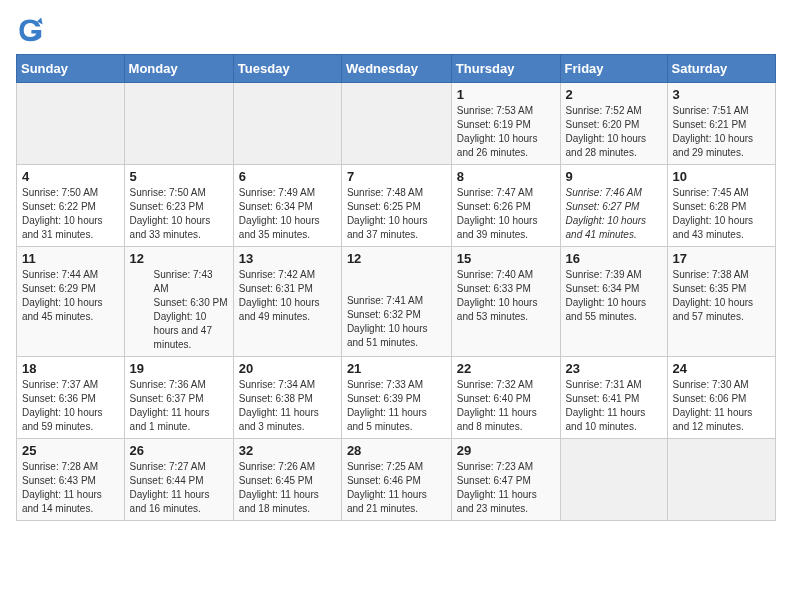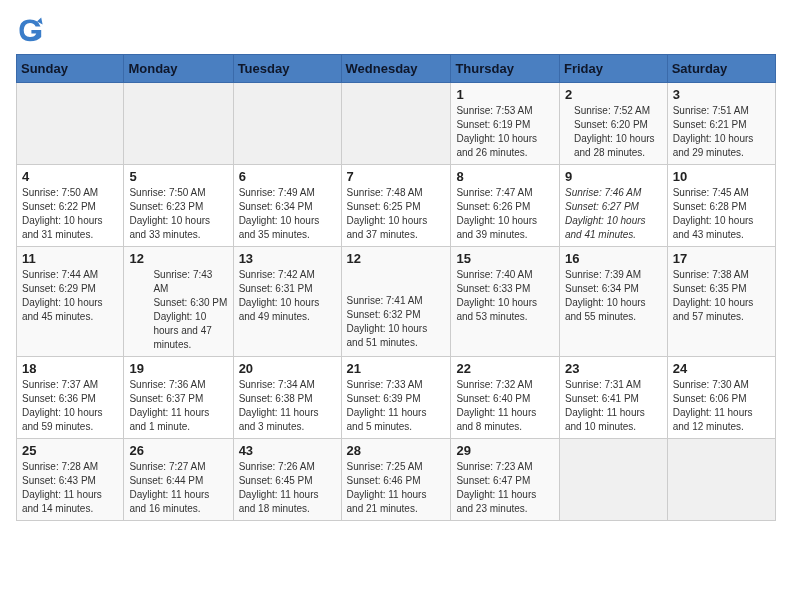--- a/index.html
+++ b/index.html
@@ -45,21 +45,21 @@
       font-size: 15px;
       color: #333;
     }
     .calendar-table {
       width: 100%;
       border-collapse: collapse;
       border: 1px solid #ccc;
     }
     .calendar-table th {
       background: #4a7fc1;
-      color: #0f172a;
+      color: #ffffff;
       font-size: 13px;
       font-weight: bold;
       padding: 6px 4px;
       text-align: left;
       border: 1px solid #3a6aaa;
     }
     .calendar-table td {
       vertical-align: top;
       border: 1px solid #ccc;
       padding: 4px 5px;
@@ -129,21 +129,21 @@
         <td class="empty-cell"></td>
         <td class="empty-cell"></td>
         <td>
           <span class="day-number">1</span>
           <div class="day-info" style="white-space: pre-line;">Sunrise: 7:53 AM
 Sunset: 6:19 PM
 Daylight: 10 hours and 26 minutes.</div>
         </td>
         <td>
           <span class="day-number">2</span>
-          <div class="day-info" style="white-space: pre-line; margin-left: 9px;">Sunrise: 7:52 AM
+          <div class="day-info" style="white-space: pre-line;">Sunrise: 7:52 AM
 Sunset: 6:20 PM
 Daylight: 10 hours and 28 minutes.</div>
         </td>
         <td>
           <span class="day-number">3</span>
           <div class="day-info" style="white-space: pre-line;">Sunrise: 7:51 AM
 Sunset: 6:21 PM
 Daylight: 10 hours and 29 minutes.</div>
         </td>
       </tr>
@@ -286,21 +286,21 @@
 Sunset: 6:43 PM
 Daylight: 11 hours and 14 minutes.</div>
         </td>
         <td>
           <span class="day-number">26</span>
           <div class="day-info" style="white-space: pre-line;">Sunrise: 7:27 AM
 Sunset: 6:44 PM
 Daylight: 11 hours and 16 minutes.</div>
         </td>
         <td>
-          <span class="day-number">43</span>
+          <span class="day-number">32</span>
           <div class="day-info" style="white-space: pre-line;">Sunrise: 7:26 AM
 Sunset: 6:45 PM
 Daylight: 11 hours and 18 minutes.</div>
         </td>
         <td>
           <span class="day-number">28</span>
           <div class="day-info" style="white-space: pre-line;">Sunrise: 7:25 AM
 Sunset: 6:46 PM
 Daylight: 11 hours and 21 minutes.</div>
         </td>

